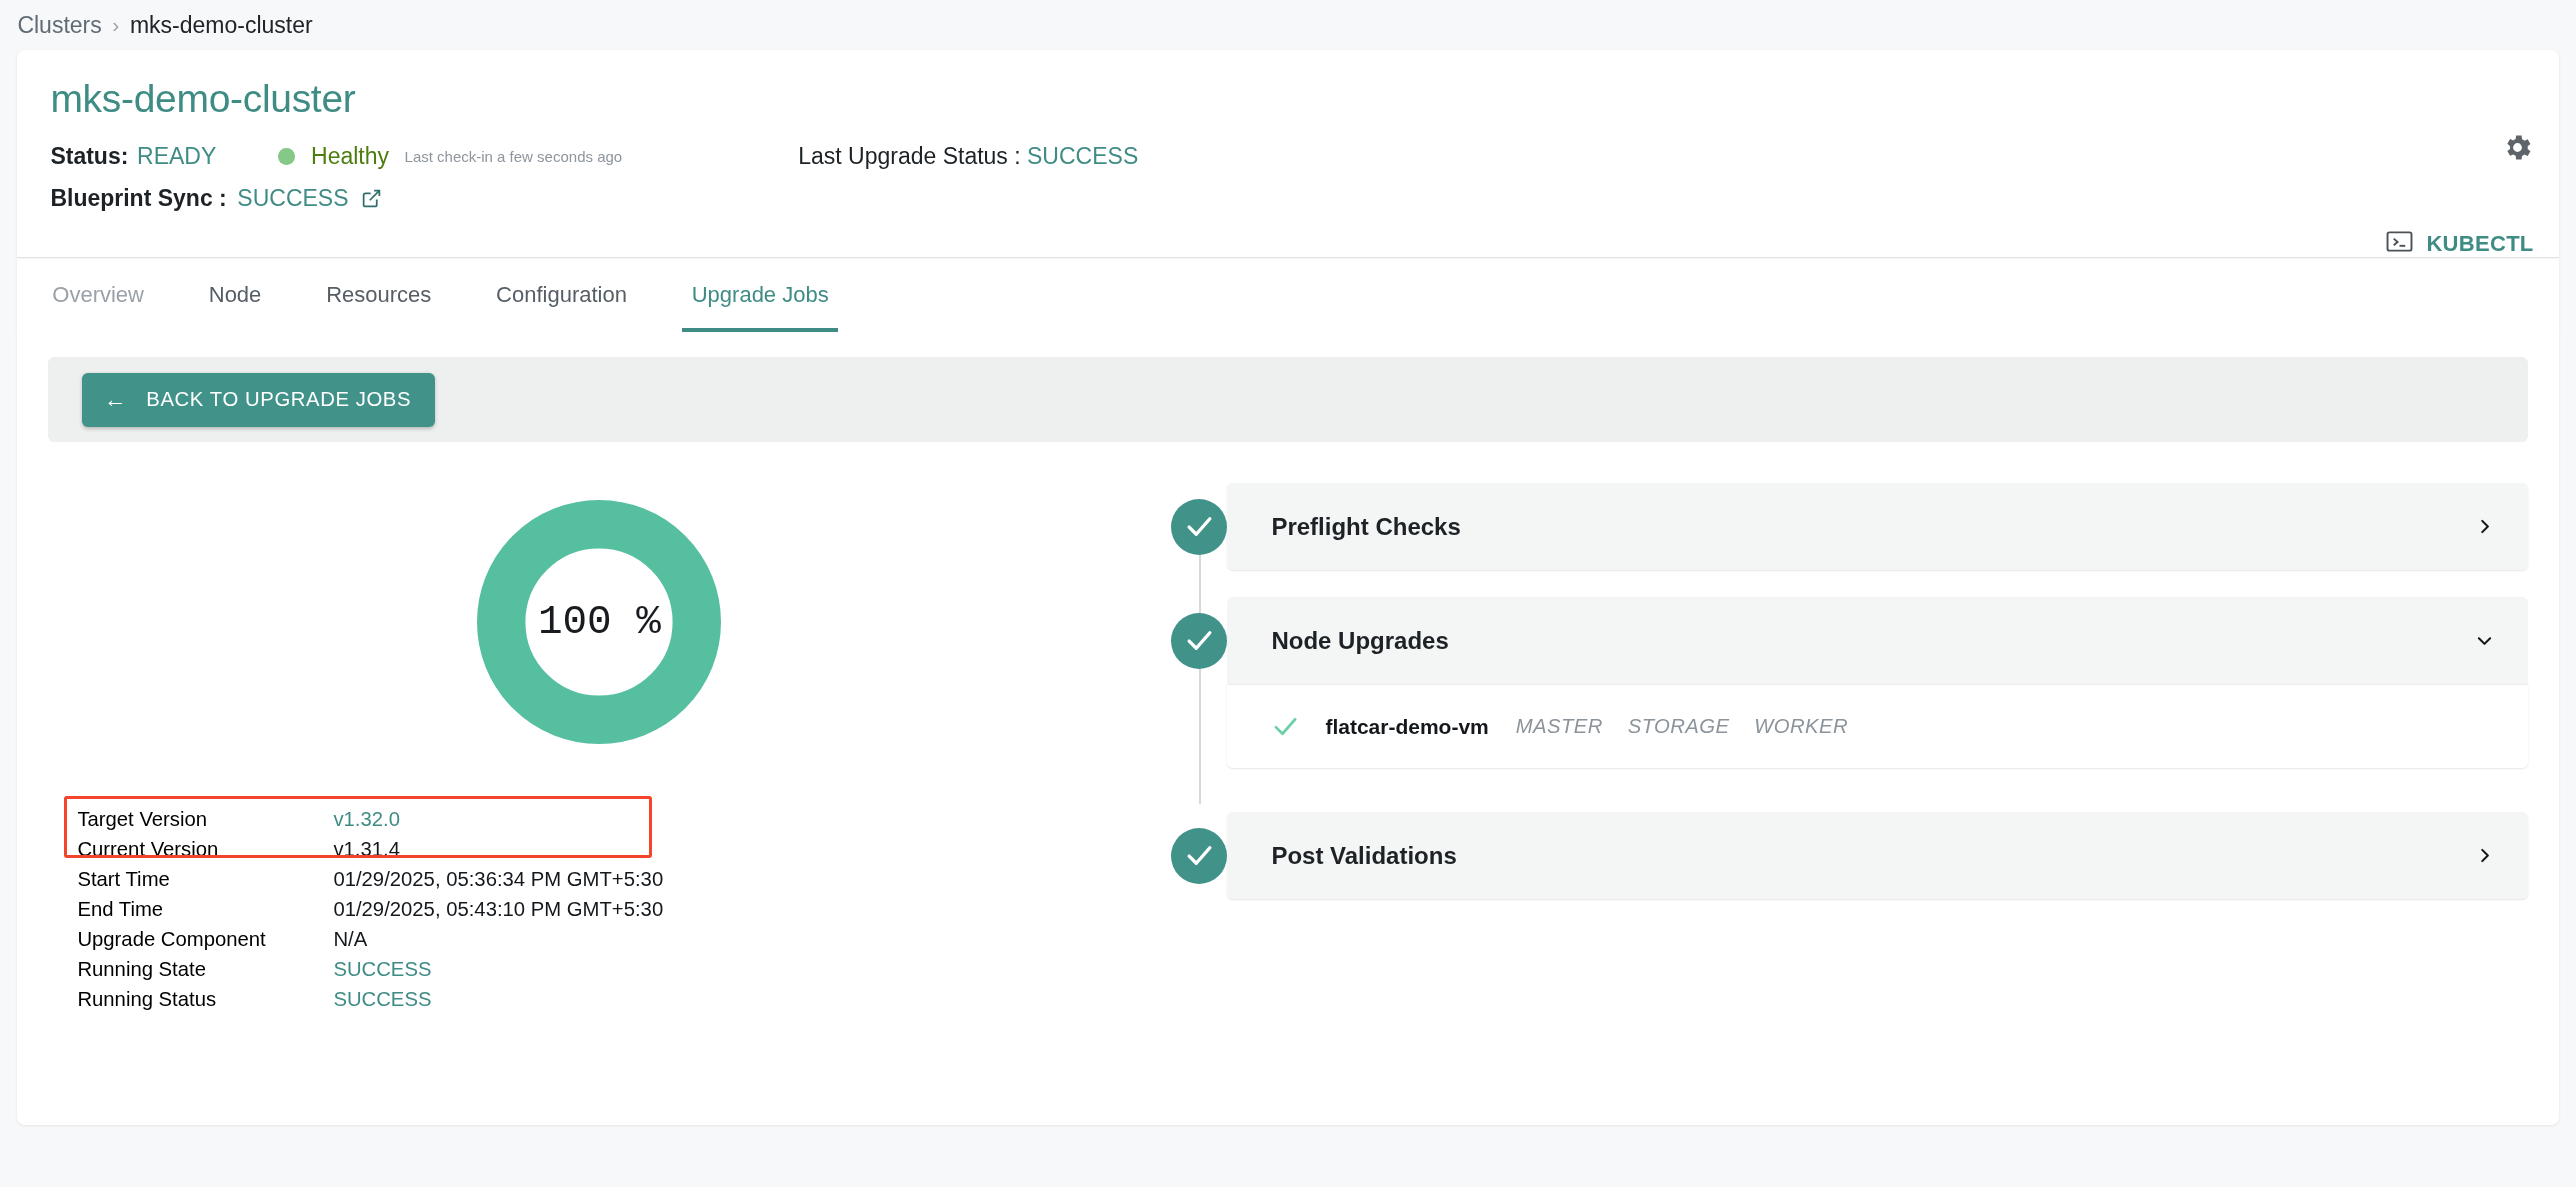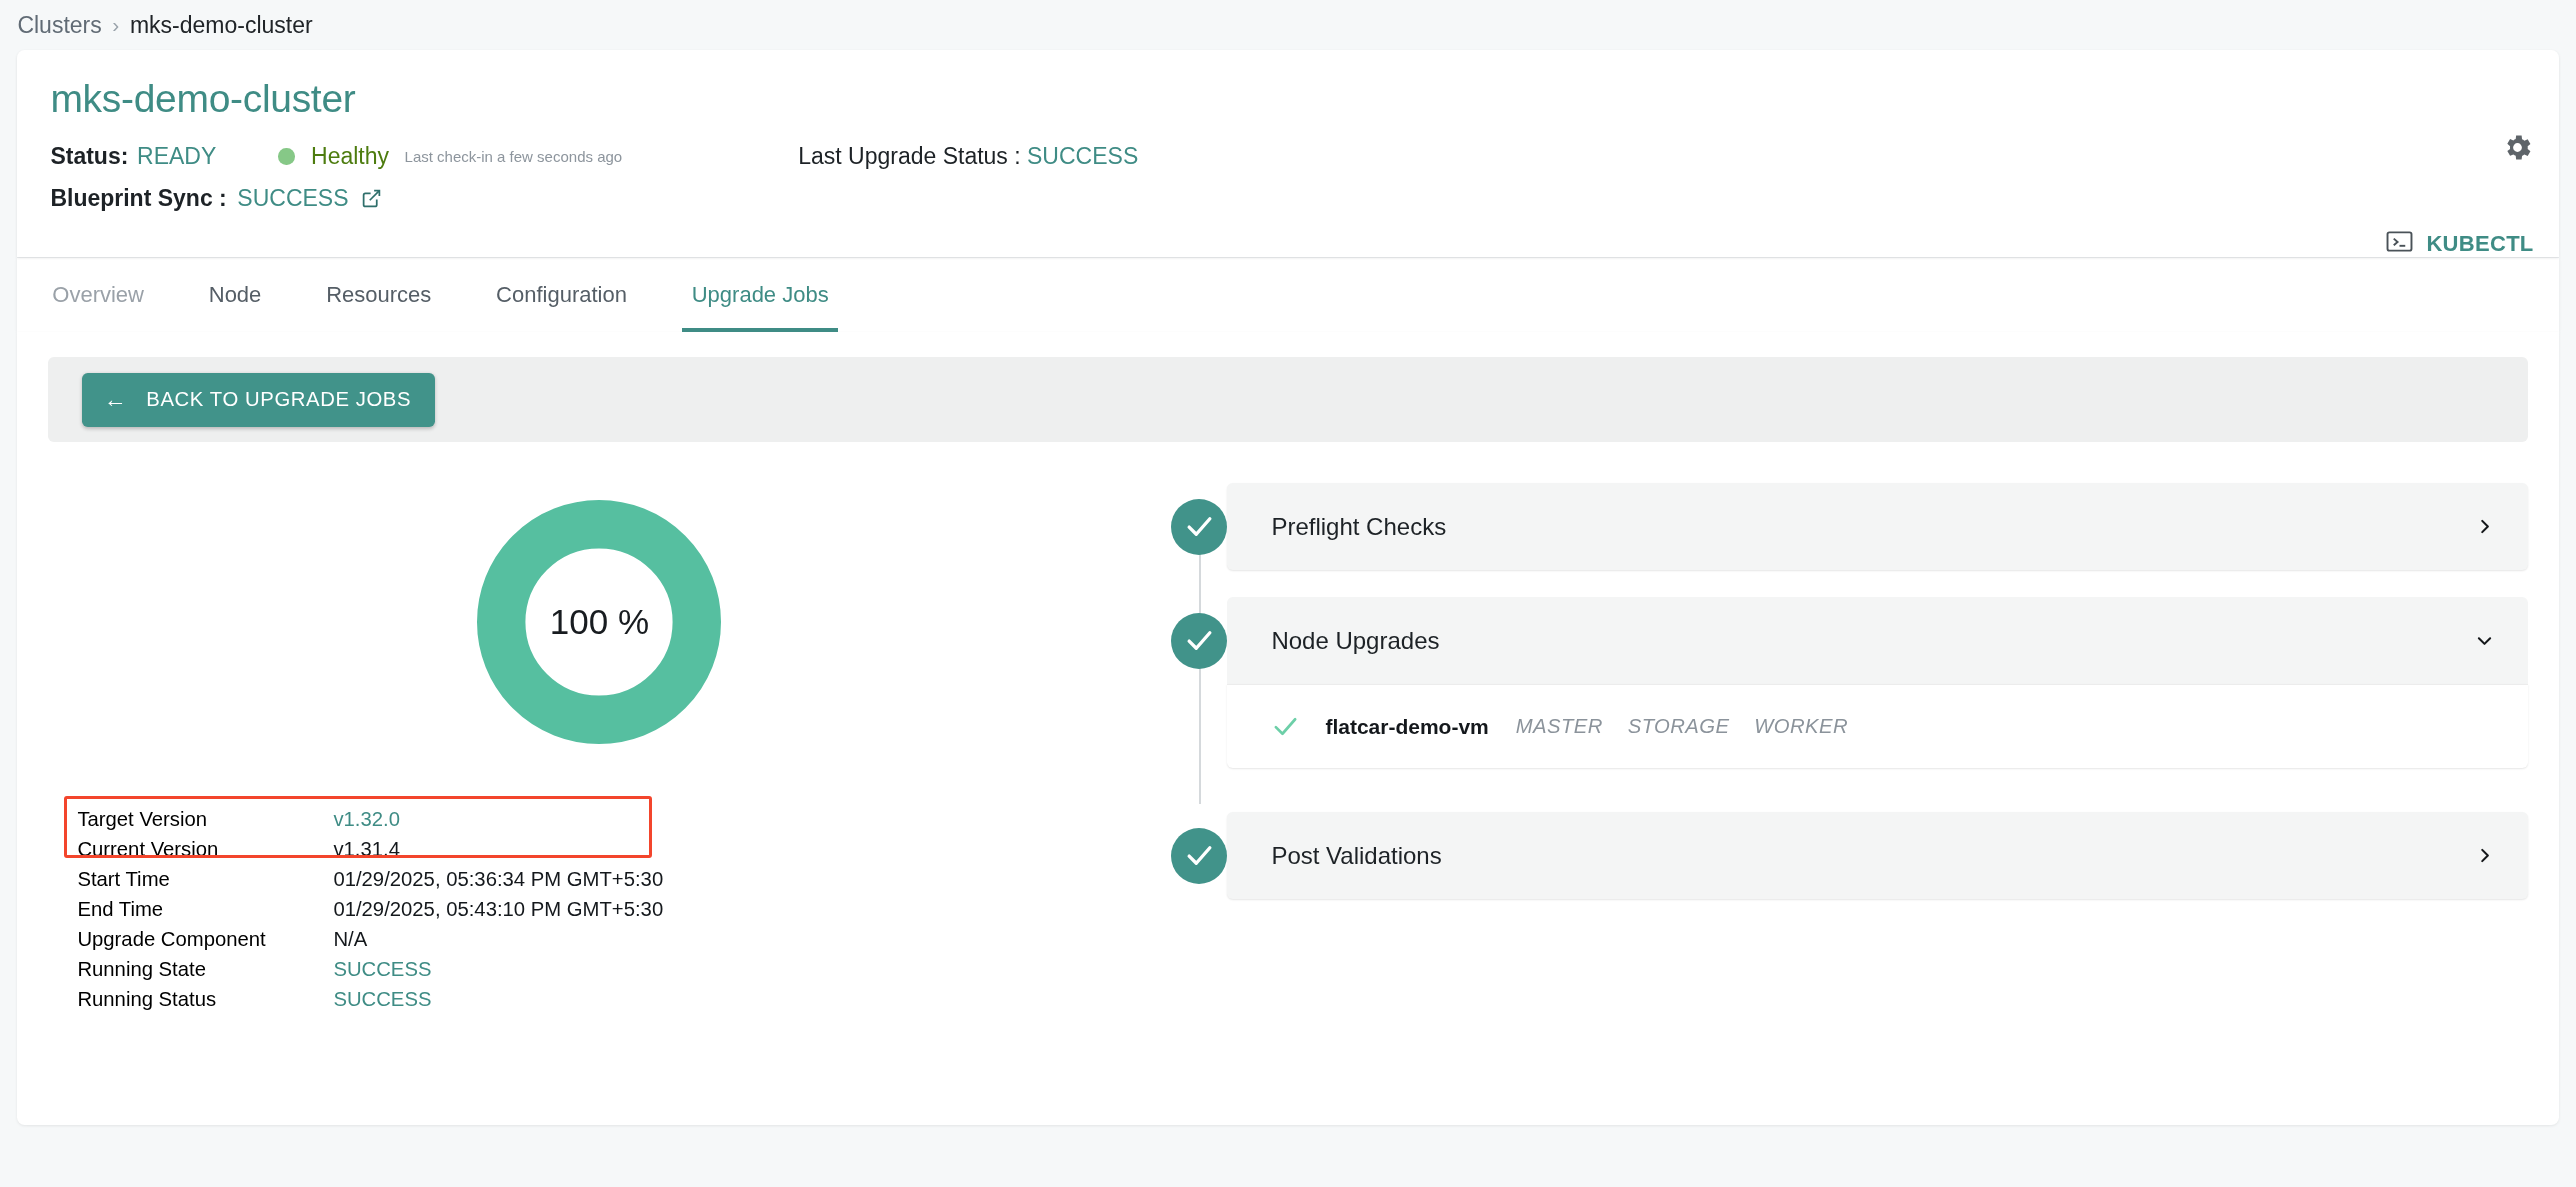--- a/index.html
+++ b/index.html
@@ -140,21 +140,21 @@
   .content-cols { display: flex; margin-top: 41px; }
   .col-left  { width: 1102px; position: relative; }
   .col-right { flex: 1; padding-left: 21px; }
 
   
   .donut-wrap { display: flex; justify-content: center; margin-top: 17.4px; }
   .donut { position: relative; width: 244px; height: 244px; }
   .donut .pct {
     position: absolute; inset: 0;
     display: flex; align-items: center; justify-content: center;
-    font-size: 35px; color: #181c20;
+    font-size: 41px; color: #181c20; font-family: Liberation Mono, monospace;
   }
 
   
   .details { margin-top: 60px; position: relative; padding-left: 29px; }
   .drow { display: flex; height: 30px; align-items: center; font-size: 20.3px; }
   .dlabel { width: 256px; color: #000000; }
   .dvalue { color: #14181c; }
   .dvalue.teal { color: #3f8c85; }
   .hl-box {
     position: absolute;
@@ -182,21 +182,21 @@
   }
   .step-card {
     background: #f4f5f5;
     border-radius: 5.8px;
     box-shadow: 0 1px 1.9px rgba(0,0,0,.10);
     min-height: 87px;
     display: flex; align-items: center;
     padding: 0 33px 0 44px;
     cursor: pointer;
   }
-  .step-title { font-size: 24px; color: #1d2226; flex: 1; }
+  .step-title { font-size: 24px; color: #1d2226; flex: 1; font-weight: bold; }
   .chev { color: #15181b; display: inline-flex; }
 
   .step-panel {
     background: #fff;
     border-radius: 0 0 5.8px 5.8px;
     box-shadow: 0 1px 1.9px rgba(0,0,0,.10);
     border-top: 1px solid #ececec;
     padding: 21px 33px 21px 44px;
   }
   .node-row { display: flex; align-items: center; height: 41px; }

